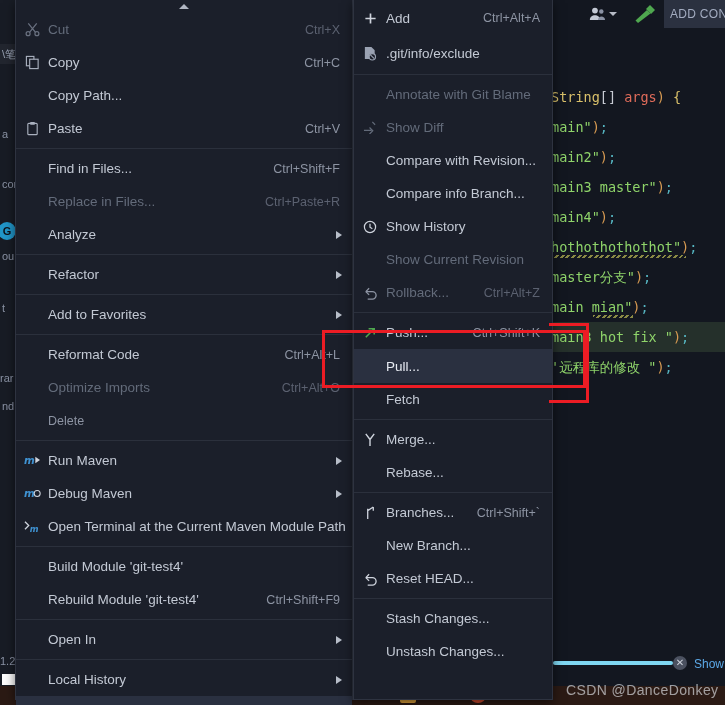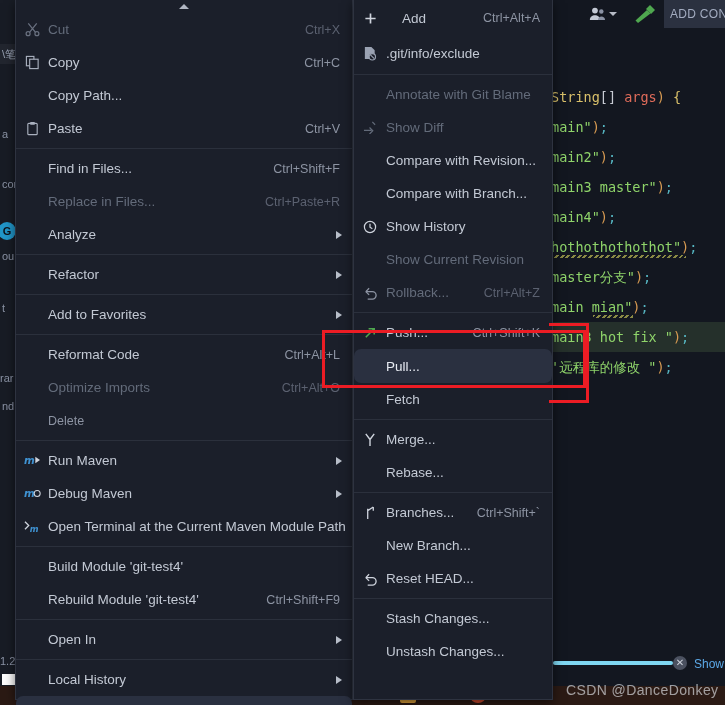--- a/index.html
+++ b/index.html
@@ -63,21 +63,21 @@
   #menu-git{left:353px;top:0px;width:200px;height:700px;border-top:none;}
 
   .mi{position:relative;height:33px;display:flex;align-items:center;box-sizing:border-box;cursor:default;}
   .mi .ico{width:32px;min-width:32px;display:flex;align-items:center;justify-content:center;}
   .mi .lbl{flex:1;color:#c3c9d4;font-size:13.5px;white-space:nowrap;}
   .mi.dim .lbl{color:#636b7a;}
   .mi .key{color:#8d94a3;font-size:12.5px;padding-right:12px;white-space:nowrap;}
   .mi.dim .key{color:#5b6170;}
   .mi .arrow{position:absolute;right:10px;top:13px;width:0;height:0;
              border-top:4.5px solid transparent;border-bottom:4.5px solid transparent;border-left:6px solid #b8bec9;}
-  .mi.sel{background:#2a3040;border-radius:7px;}
+  .mi.sel{background:#2a3040;}
   .mi.sel .lbl{color:#e6eaf1;}
   .sep{height:1px;background:#2b303c;margin:3px 0;}
   .scroll-arrow{height:13px;display:flex;align-items:center;justify-content:center;}
   .tri-up{width:0;height:0;border-left:5px solid transparent;border-right:5px solid transparent;border-bottom:5px solid #b0b6c2;}
 
   .maven-ico{font-family:"DejaVu Sans",sans-serif;font-size:12px;font-weight:bold;font-style:italic;color:#3f92d2;}
   .hl-box{position:absolute;left:322px;top:330px;width:264px;height:58px;
           border:3px solid #ec1c24;box-sizing:border-box;pointer-events:none;z-index:60;}
   .hl-box2{position:absolute;left:549px;top:323px;width:40px;height:80px;
           border:3px solid #ec1c24;box-sizing:border-box;pointer-events:none;z-index:59;border-left:none;}
@@ -319,21 +319,21 @@
     </div>
 
     <div class="mi sel" style="height:40px;">
       <span class="ico"></span>
 
     </div>
   </div>
 
   <div class="menu" id="menu-git">
 
-    <div class="mi" style="height:36px;gap:16px;">
+    <div class="mi" style="height:36px;">
       <span class="ico">
         <svg width="13" height="13" viewBox="0 0 14 14">
             <path d="M7 1.5 V12.5 M1.5 7 H12.5" stroke="#cfd4dd" stroke-width="1.8"></path>
           </svg>
         </span>
       <span class="lbl">Add</span>
       <span class="key">Ctrl+Alt+A</span>
     </div>
 
     <div class="mi" style="height:35px;">
@@ -364,21 +364,21 @@
       <span class="lbl">Show Diff</span>
     </div>
 
     <div class="mi">
       <span class="ico"></span>
       <span class="lbl">Compare with Revision...</span>
     </div>
 
     <div class="mi">
       <span class="ico"></span>
-      <span class="lbl">Compare with Branch...</span>
+      <span class="lbl">Compare info Branch...</span>
     </div>
 
     <div class="mi">
       <span class="ico">
         <svg width="14" height="14" viewBox="0 0 15 15">
             <circle cx="7.5" cy="7.5" r="6" fill="none" stroke="#cfd4dd" stroke-width="1.3"></circle>
             <path d="M7.5 4 V7.8 L10 9.4" fill="none" stroke="#cfd4dd" stroke-width="1.3"></path>
           </svg>
         </span>
       <span class="lbl">Show History</span>

